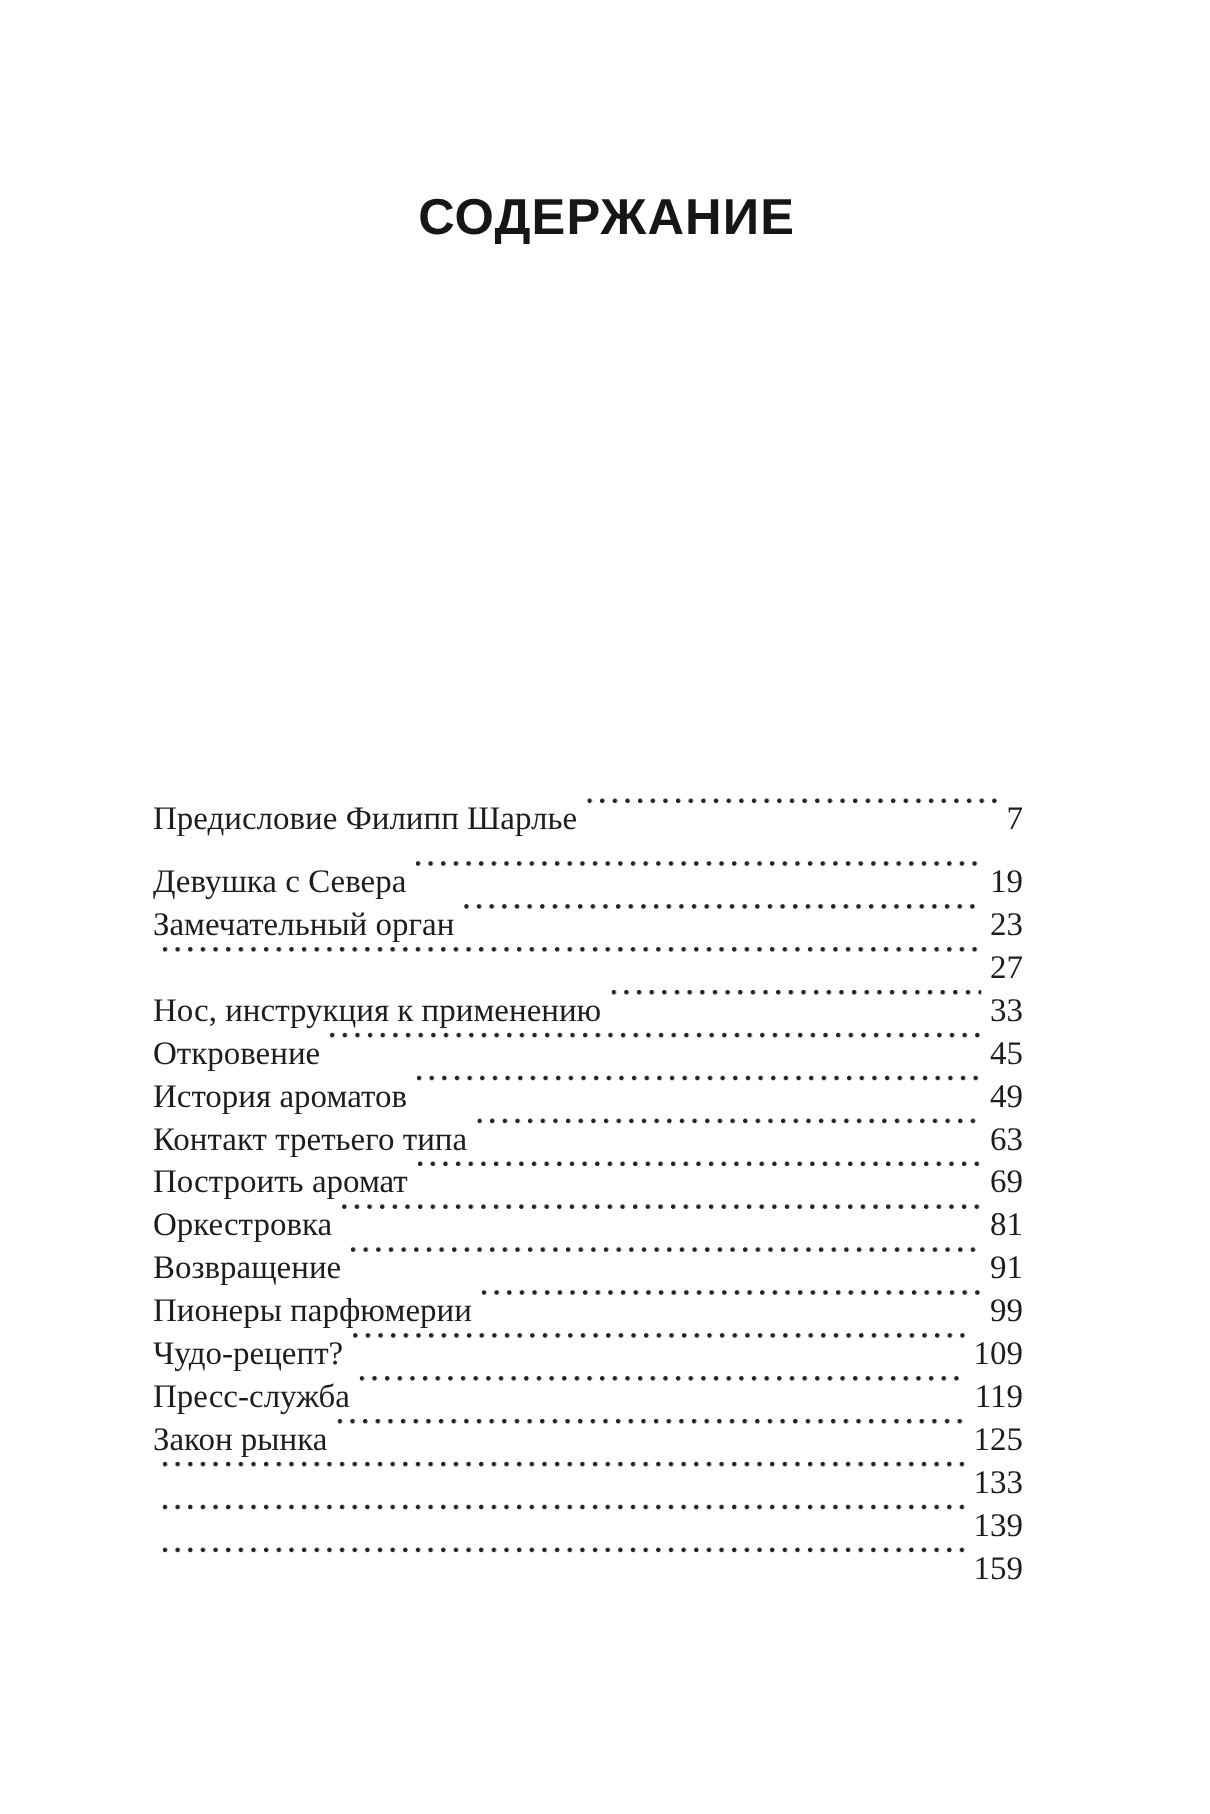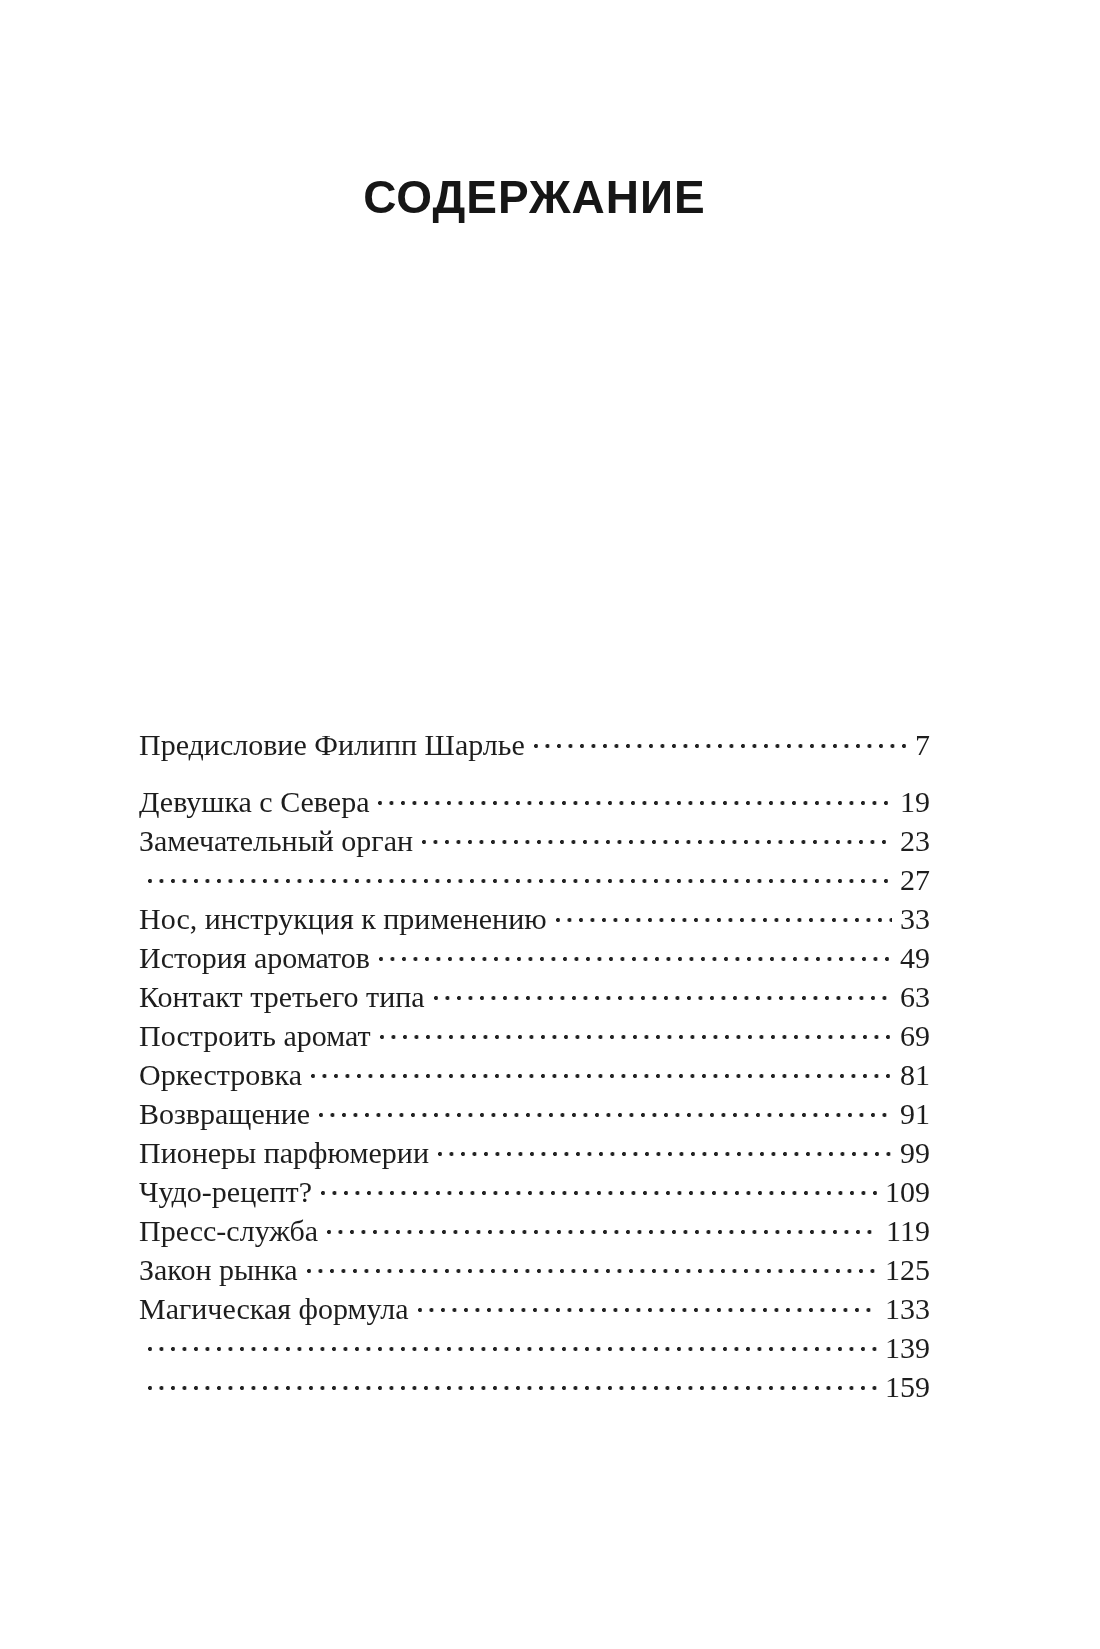--- a/index.html
+++ b/index.html
@@ -11,41 +11,41 @@
     position: relative;
     width: 1100px;
     height: 1649px;
     background: #ffffff;
     overflow: hidden;
     font-family: "Liberation Serif", serif;
   }
   .title {
     position: absolute;
     top: 170px;
-    left: 139px;
+    left: 156px;
     width: 791px;
     margin: 0;
     text-align: center;
     font-family: "Liberation Sans", sans-serif;
     font-weight: 700;
     font-size: 46px;
     line-height: 1.2;
     letter-spacing: 1px;
     color: #161616;
   }
   .toc {
     position: absolute;
     top: 725px;
     left: 139px;
     width: 791px;
     color: #1d1d1d;
   }
   .row {
     display: flex;
-    align-items: center;
+    align-items: flex-start;
     font-size: 30px;
     line-height: 39px;
     white-space: nowrap;
   }
   .row.gap-after {
     margin-bottom: 18px;
   }
   .label {
     flex: 0 0 auto;
   }
@@ -90,20 +90,25 @@
     <div class="row">
         <span class="leader"></span>
         <span class="pagenum">27</span>
     </div>
     <div class="row">
       <span class="label">Нос, инструкция к применению</span>
         <span class="leader"></span>
         <span class="pagenum">33</span>
     </div>
     <div class="row">
+      <span class="label">Откровение</span>
+        <span class="leader"></span>
+        <span class="pagenum">45</span>
+    </div>
+    <div class="row">
       <span class="label">История ароматов</span>
         <span class="leader"></span>
         <span class="pagenum">49</span>
     </div>
     <div class="row">
       <span class="label">Контакт третьего типа</span>
         <span class="leader"></span>
         <span class="pagenum">63</span>
     </div>
     <div class="row">
@@ -135,21 +140,20 @@
       <span class="label">Пресс-служба</span>
         <span class="leader"></span>
         <span class="pagenum">119</span>
     </div>
     <div class="row">
       <span class="label">Закон рынка</span>
         <span class="leader"></span>
         <span class="pagenum">125</span>
     </div>
     <div class="row">
-      <span class="label">Магическая формула</span>
         <span class="leader"></span>
         <span class="pagenum">133</span>
     </div>
     <div class="row">
         <span class="leader"></span>
         <span class="pagenum">139</span>
     </div>
     <div class="row">
         <span class="leader"></span>
         <span class="pagenum">159</span>

